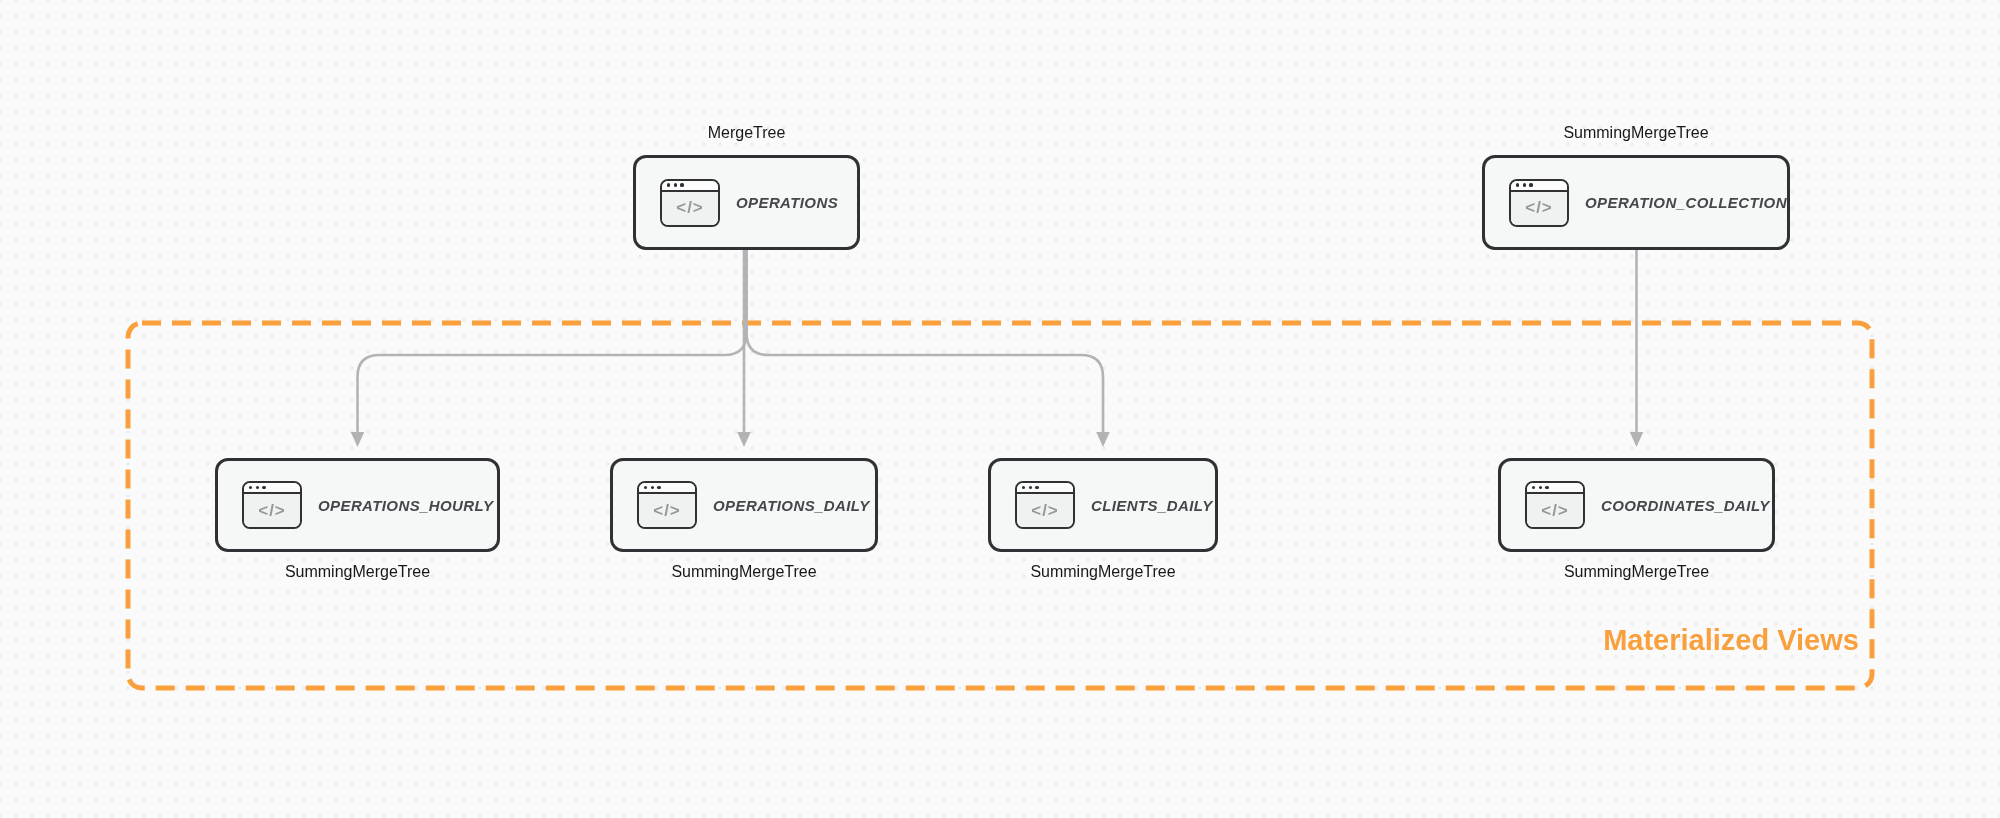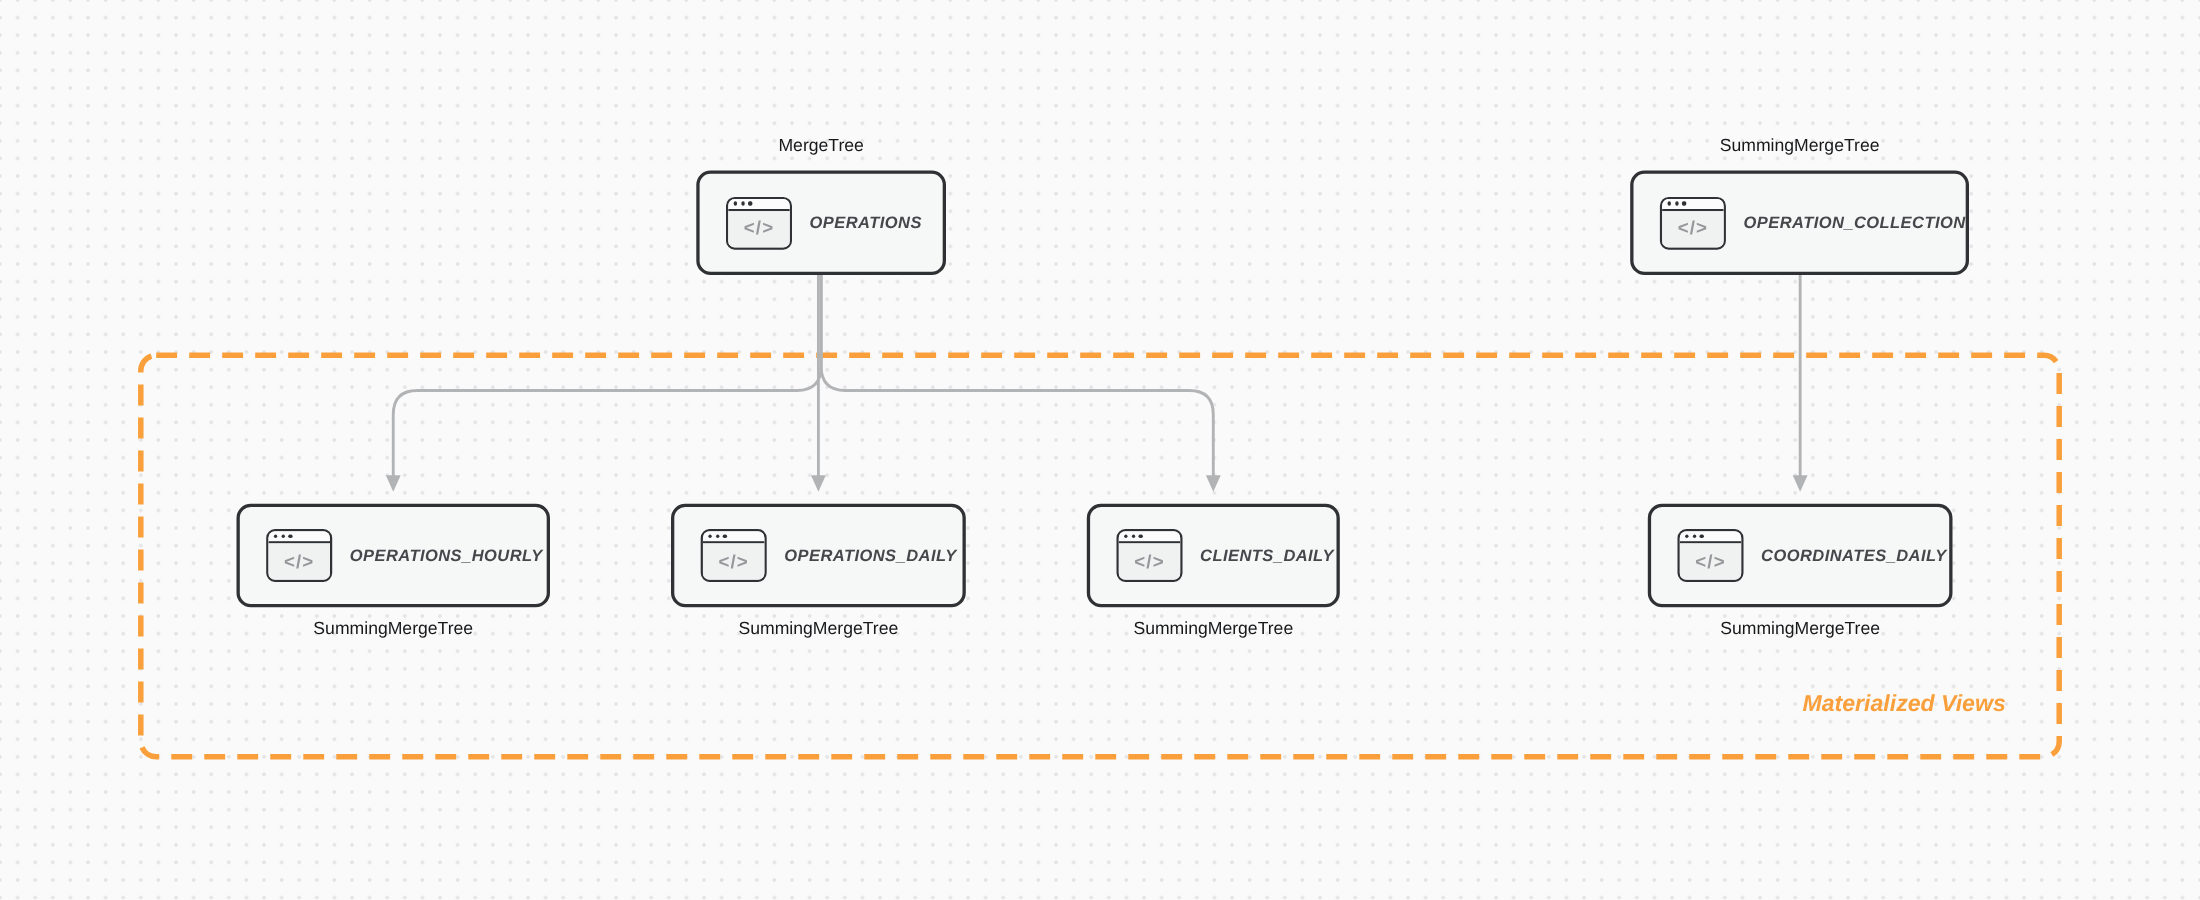--- a/index.html
+++ b/index.html
@@ -46,21 +46,21 @@
     flex:1;display:flex;align-items:center;justify-content:center;
     background:var(--icon-body);color:var(--icon-glyph);
     font-weight:700;font-size:17px;letter-spacing:1px;
   }
   .engine-label{
     position:absolute;transform:translate(-50%,-50%);
     font-size:16px;font-weight:500;color:var(--engine-text);white-space:nowrap;
   }
   .group-label{
     position:absolute;transform:translate(-50%,-50%);
-    font-size:21px;font-weight:600;color:var(--accent);white-space:nowrap;font-style:italic;
+    font-size:29px;font-weight:600;color:var(--accent);white-space:nowrap;
   }
 </style>
 </head>
 <body>
 
 <div id="canvas">
   <svg id="layer" xmlns="http://www.w3.org/2000/svg" viewBox="0 0 2000 818">
       <rect x="128" y="323" width="1744" height="365" rx="14" fill="none" stroke="#f9a03c" stroke-width="5" stroke-dasharray="19 11"></rect>
       <g>
         <path d="M 746.5 250 L 746.5 333 Q 746.5 355 724.5 355 L 379.5 355 Q 357.5 355 357.5 377 L 357.5 435" fill="none" stroke="#b2b3b5" stroke-width="2.6" stroke-linecap="round"></path>

